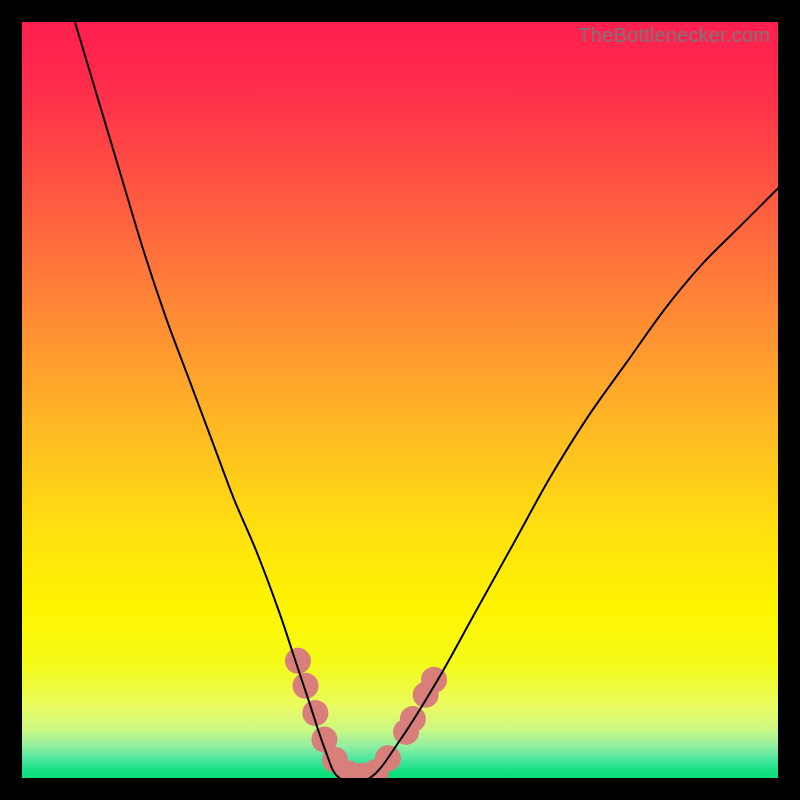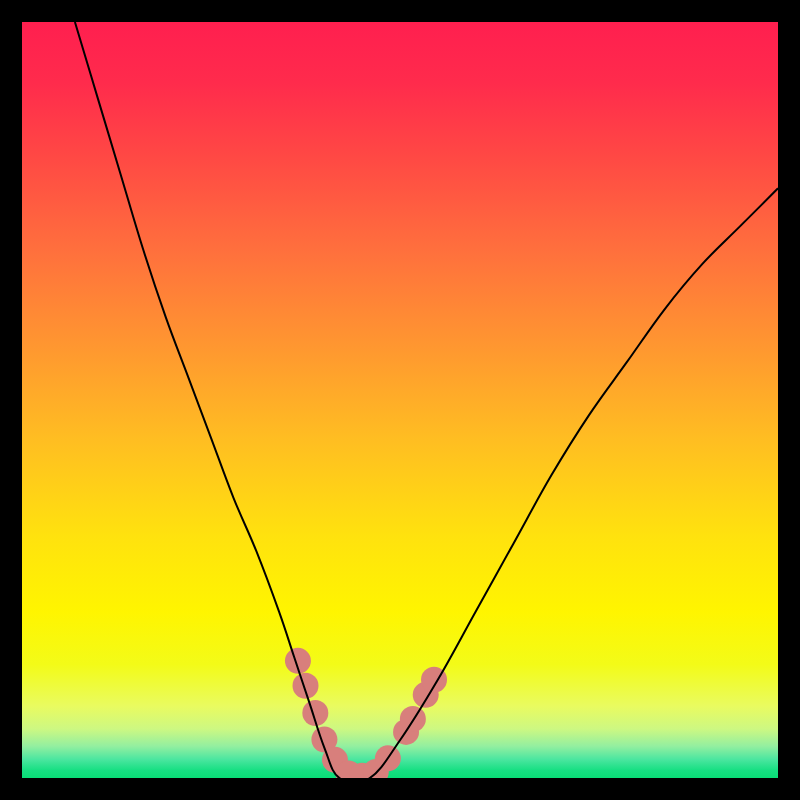--- a/index.html
+++ b/index.html
@@ -35,20 +35,21 @@
     top: 0;
     width: 756px;
     height: 756px;
     z-index: 2;
   }
 </style>
 </head>
 <body>
 
 <div class="frame">
+  <div class="attrib">TheBottlenecker.com</div>
   <svg id="chart-svg" viewBox="0 0 756 756" preserveAspectRatio="none">
     <defs>
       <linearGradient id="bg-grad" x1="0" y1="0" x2="0" y2="1">
           <stop offset="0%" stop-color="#ff1f4f"></stop>
           <stop offset="8%" stop-color="#ff2b4c"></stop>
           <stop offset="18%" stop-color="#ff4944"></stop>
           <stop offset="30%" stop-color="#ff6f3d"></stop>
           <stop offset="42%" stop-color="#ff9431"></stop>
           <stop offset="55.00000000000001%" stop-color="#ffbd22"></stop>
           <stop offset="68%" stop-color="#ffe20e"></stop>

